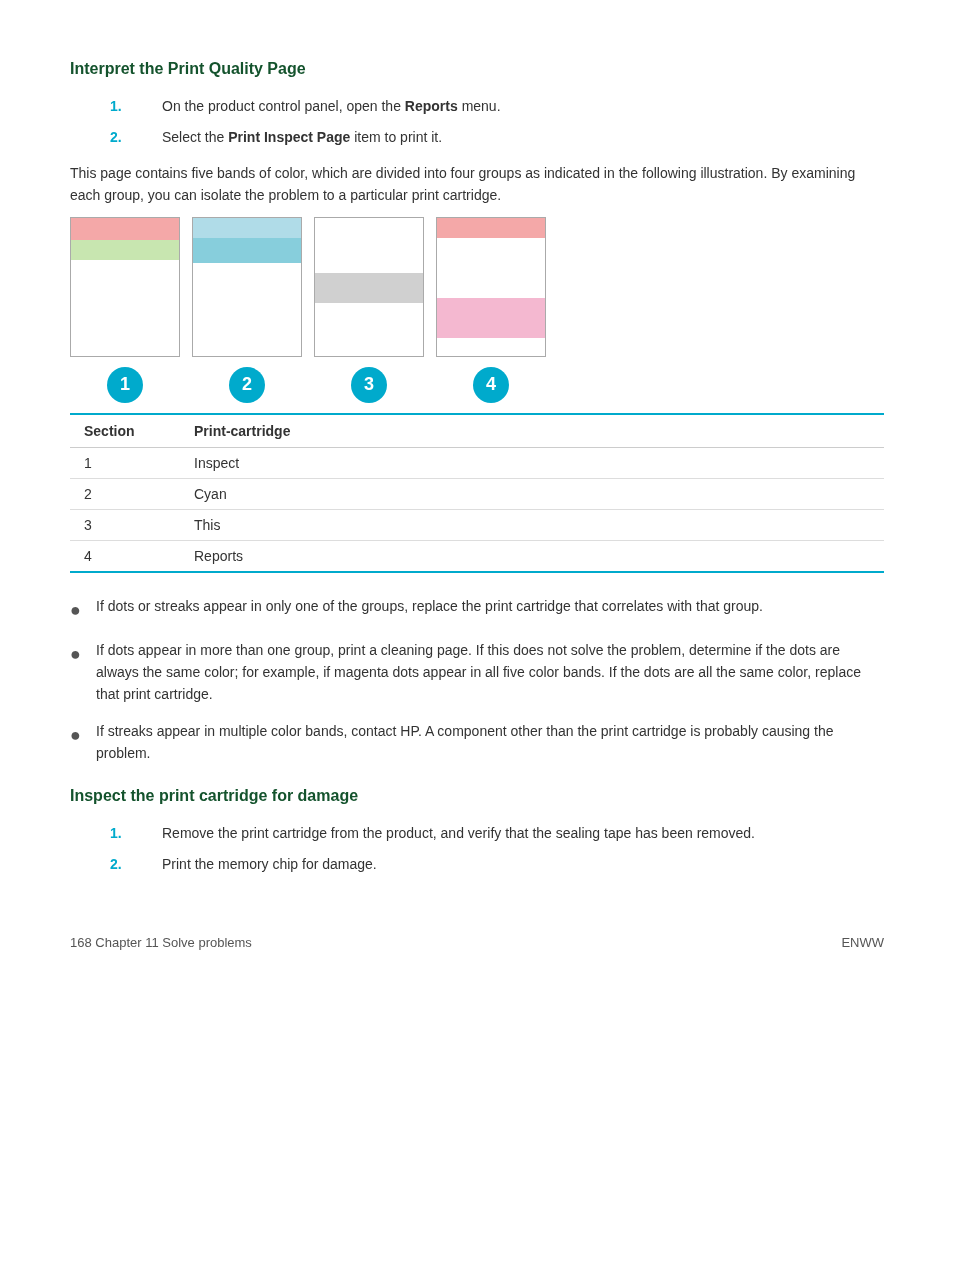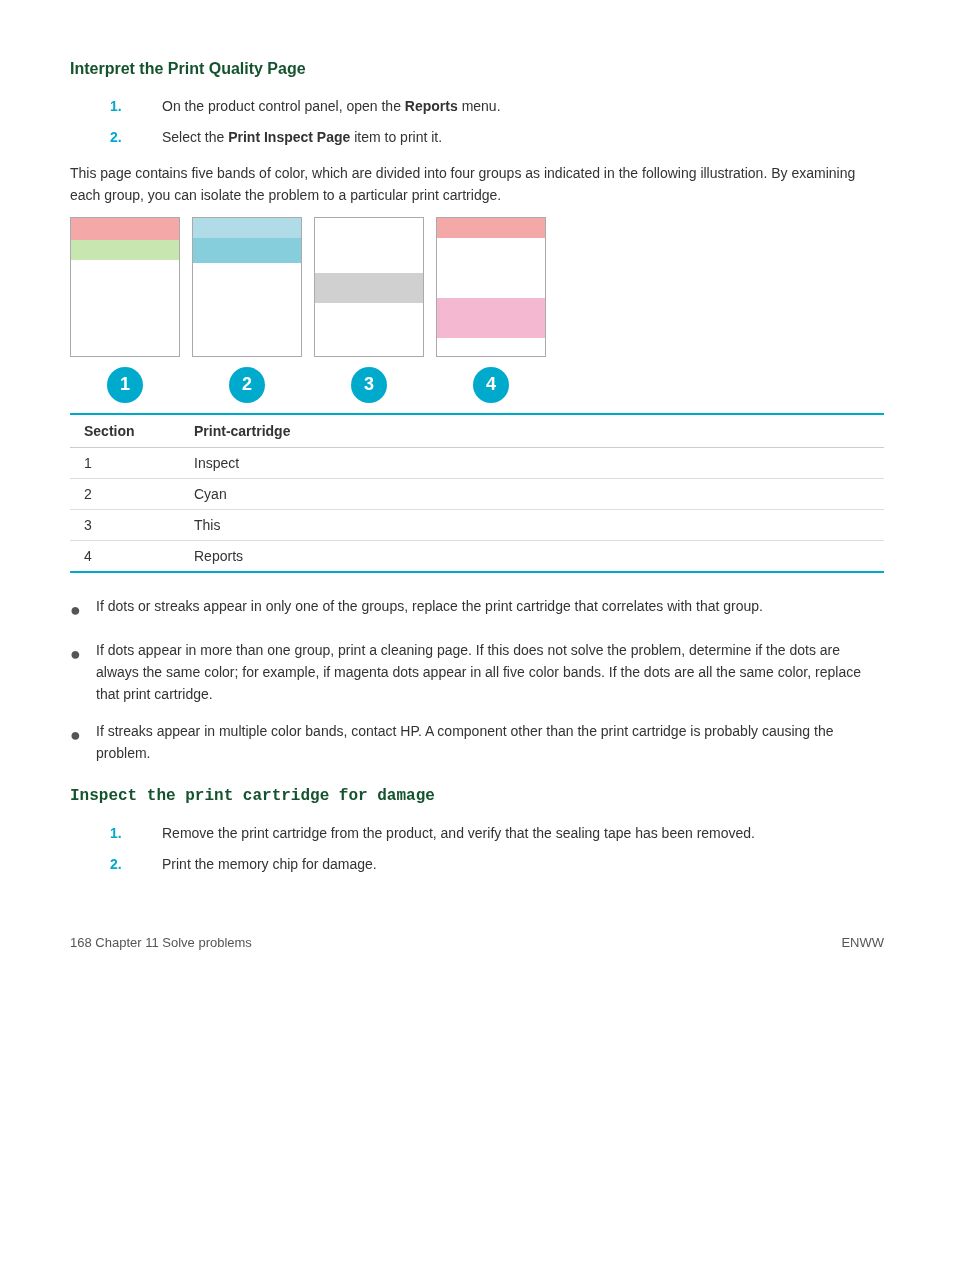--- a/index.html
+++ b/index.html
@@ -242,21 +242,21 @@
     <div class="bullet-item">
       <span class="bullet-dot">●</span>
       <span class="bullet-text">If dots appear in more than one group, print a cleaning page. If this does not solve the problem, determine if the dots are always the same color; for example, if magenta dots appear in all five color bands. If the dots are all the same color, replace that print cartridge.</span>
     </div>
     <div class="bullet-item">
       <span class="bullet-dot">●</span>
       <span class="bullet-text">If streaks appear in multiple color bands, contact HP. A component other than the print cartridge is probably causing the problem.</span>
     </div>
   </div>
 
-<h2 class="section-title" style="margin-top: 18px; font-family: Liberation Mono, monospace;">Inspect the print cartridge for damage</h2>
+<h2 class="section-title" style="margin-top: 18px;">Inspect the print cartridge for damage</h2>
 
 <div class="step-list">
   <div class="step-item">
     <span class="step-num">1.</span>
     <span class="step-text">Remove the print cartridge from the product, and verify that the sealing tape has been removed.</span>
   </div>
   <div class="step-item">
     <span class="step-num">2.</span>
     <span class="step-text">Print the memory chip for damage.</span>
   </div>

